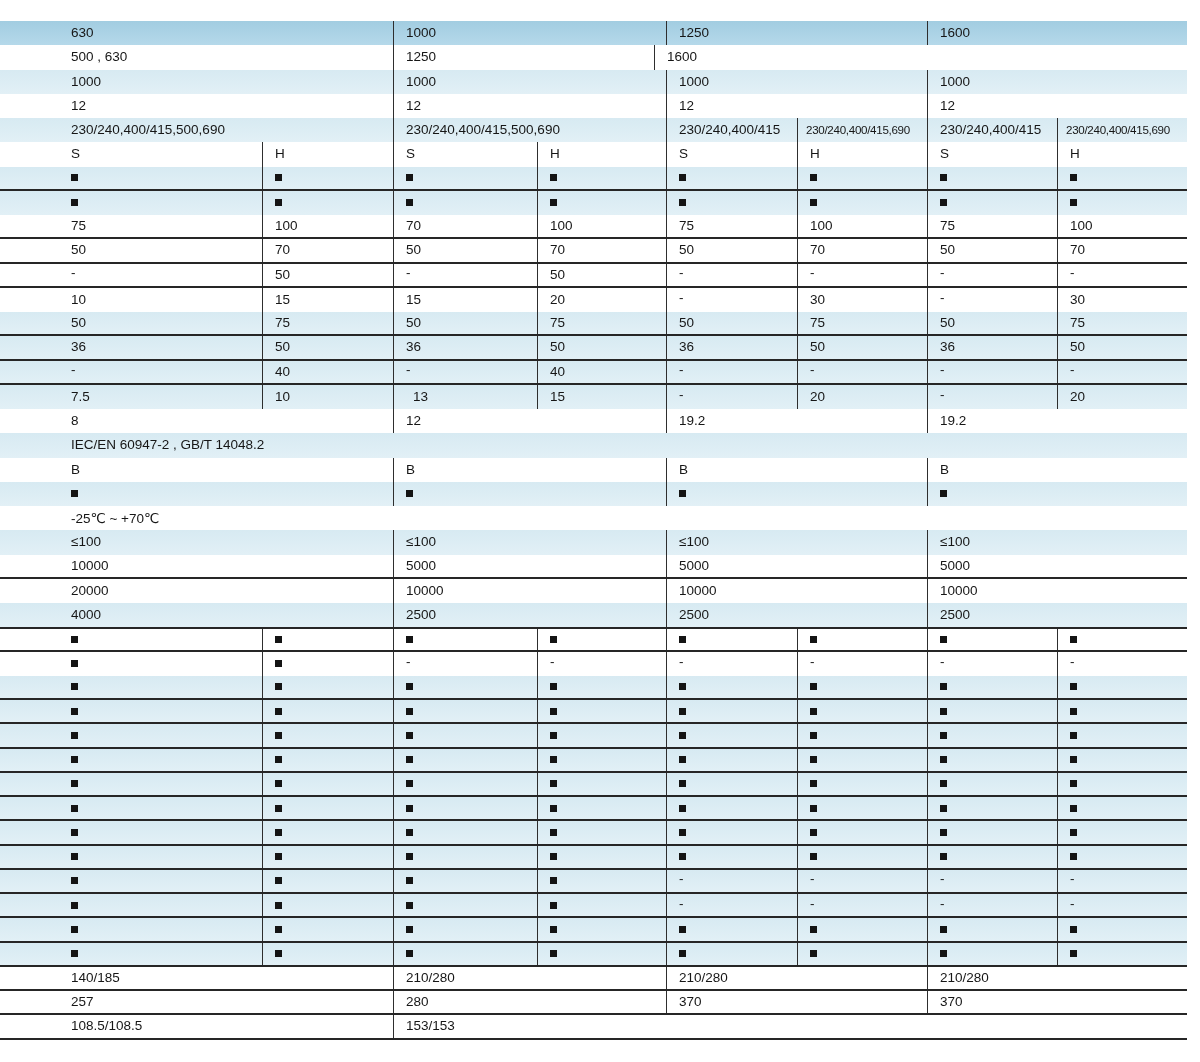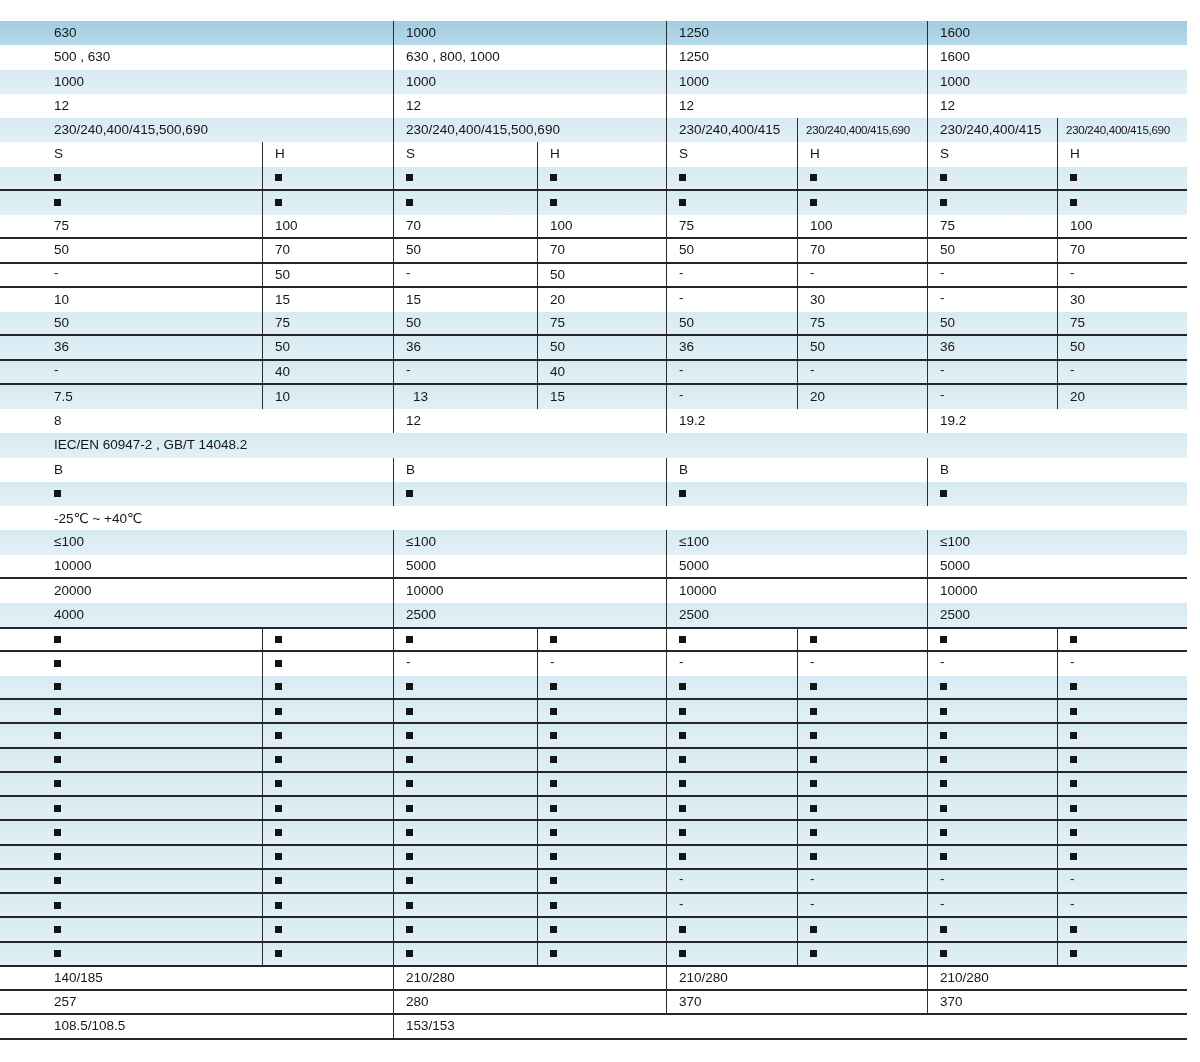--- a/index.html
+++ b/index.html
@@ -12,21 +12,21 @@
   .row{display:flex;height:24.26px;align-items:stretch;box-sizing:border-box;}
   .bg-header{background:linear-gradient(#a2cde1,#b5d9ea);}
   .bg-blue{background:linear-gradient(#d7eaf2,#e2f0f6);}
   .bg-white{background:#ffffff;}
   .hline{border-bottom:2px solid #262626;}
   .topline{border-top:2px solid #262626;}
   .cell{
     height:100%;display:flex;align-items:center;box-sizing:border-box;
     padding-left:12px;font-size:13.5px;overflow:hidden;white-space:nowrap;
   }
-  .cell.first{padding-left:54px;}
+  .cell.first{padding-left:71px;}
   .cell.vline{border-left:1.5px solid #2e2e2e;}
   .cell.small{font-size:11.6px;padding-left:8px;letter-spacing:-0.3px;}
   .marker{width:7px;height:7px;background:#141414;display:inline-block;flex:0 0 auto;}
   .dash{position:relative;top:-2px;}
   .txt{position:relative;top:-0.5px;}
 </style>
 </head>
 <body>
 
 <div class="spec-table">
@@ -41,23 +41,20 @@
         <span class="txt">1250</span>
       </div>
       <div class="cell vline" style="width: 260px;">
         <span class="txt">1600</span>
       </div>
     </div>
     <div class="row bg-white">
       <div class="cell first" style="width: 393px;">
         <span class="txt">500 , 630</span>
       </div>
-      <div class="cell vline" style="width: 273px;">
-        <span class="txt">630 , 800, 1000</span>
-      </div>
       <div class="cell vline" style="width: 261px;">
         <span class="txt">1250</span>
       </div>
       <div class="cell vline" style="width: 260px;">
         <span class="txt">1600</span>
       </div>
     </div>
     <div class="row bg-blue">
       <div class="cell first" style="width: 393px;">
         <span class="txt">1000</span>
@@ -434,21 +431,21 @@
       </div>
       <div class="cell vline" style="width: 261px;">
         <span class="marker"></span>
       </div>
       <div class="cell vline" style="width: 260px;">
         <span class="marker"></span>
       </div>
     </div>
     <div class="row bg-white">
       <div class="cell first" style="width: 1187px;">
-        <span class="txt">-25℃ ~ +40℃</span>
+        <span class="txt">-25℃ ~ +70℃</span>
       </div>
     </div>
     <div class="row bg-blue">
       <div class="cell first" style="width: 393px;">
         <span class="txt">≤100</span>
       </div>
       <div class="cell vline" style="width: 273px;">
         <span class="txt">≤100</span>
       </div>
       <div class="cell vline" style="width: 261px;">

